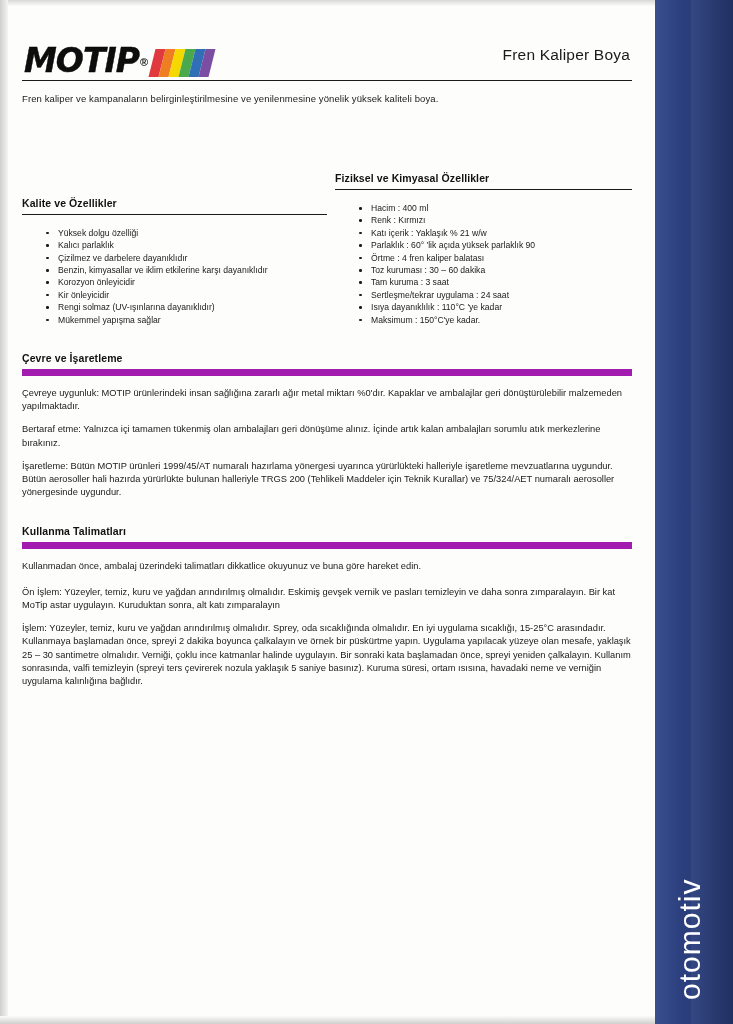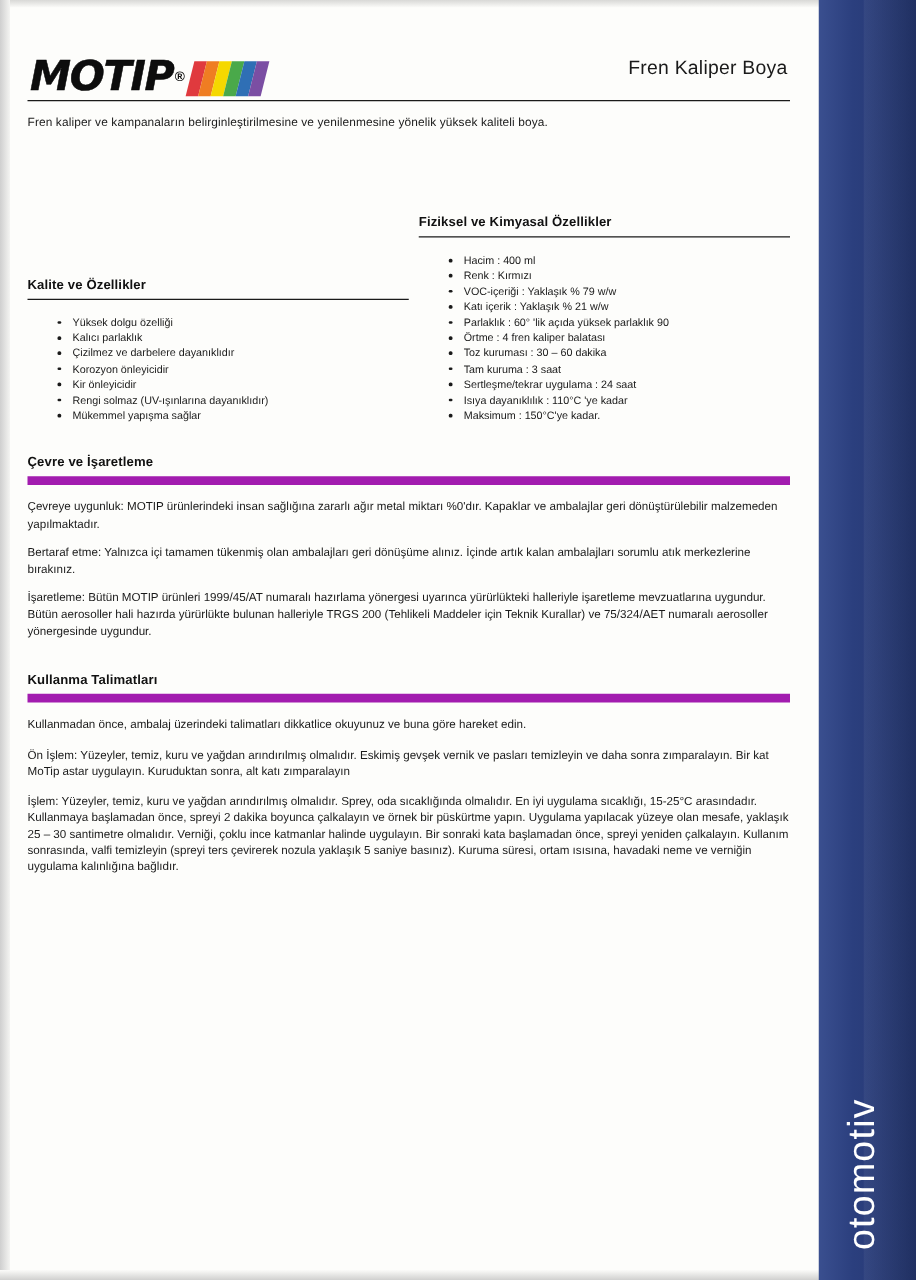--- a/index.html
+++ b/index.html
@@ -235,32 +235,32 @@
 
     <div class="intro">Fren kaliper ve kampanaların belirginleştirilmesine ve yenilenmesine yönelik yüksek kaliteli boya.</div>
 
     <div class="two-col">
       <div class="col left">
         <div class="col-head">Kalite ve Özellikler</div>
         <ul class="speclist">
           <li>Yüksek dolgu özelliği</li>
           <li>Kalıcı parlaklık</li>
           <li>Çizilmez ve darbelere dayanıklıdır</li>
+          <li>Benzin, kimyasallar ve iklim etkilerine karşı dayanıklıdır</li>
           <li>Korozyon önleyicidir</li>
           <li>Kir önleyicidir</li>
           <li>Rengi solmaz (UV-ışınlarına dayanıklıdır)</li>
           <li>Mükemmel yapışma sağlar</li>
         </ul>
       </div>
       <div class="col right">
         <div class="col-head">Fiziksel ve Kimyasal Özellikler</div>
         <ul class="speclist">
           <li>Hacim : 400 ml</li>
           <li>Renk : Kırmızı</li>
-          <li>VOC-içeriği : Yaklaşık % 79 w/w</li>
           <li>Katı içerik : Yaklaşık % 21 w/w</li>
           <li>Parlaklık : 60° 'lik açıda yüksek parlaklık 90</li>
           <li>Örtme : 4 fren kaliper balatası</li>
           <li>Toz kuruması : 30 – 60 dakika</li>
           <li>Tam kuruma : 3 saat</li>
           <li>Sertleşme/tekrar uygulama : 24 saat</li>
           <li>Isıya dayanıklılık : 110°C 'ye kadar</li>
           <li>Maksimum : 150°C'ye kadar.</li>
         </ul>
       </div>

